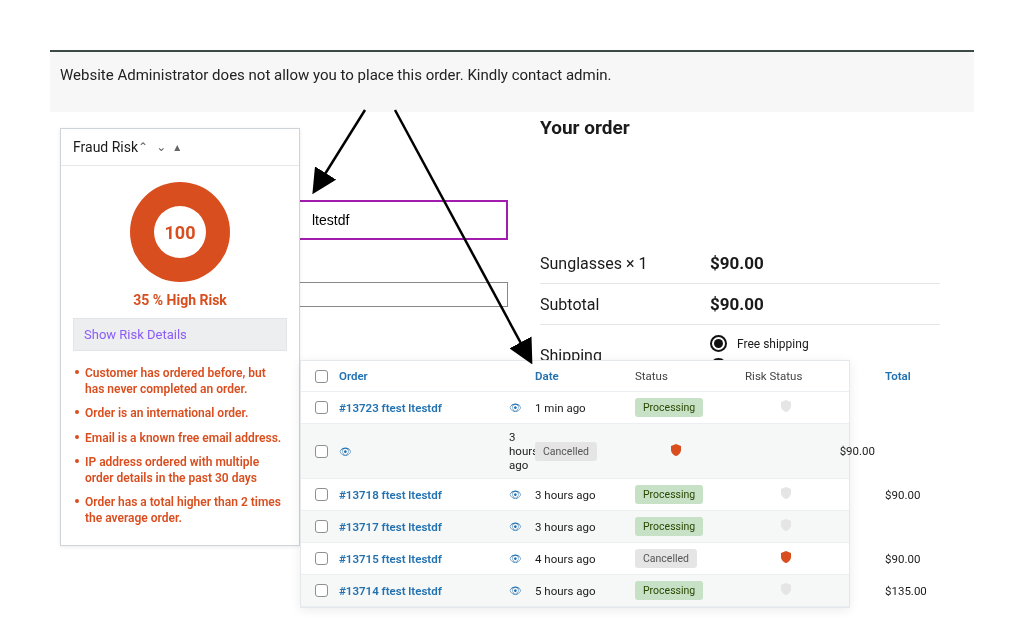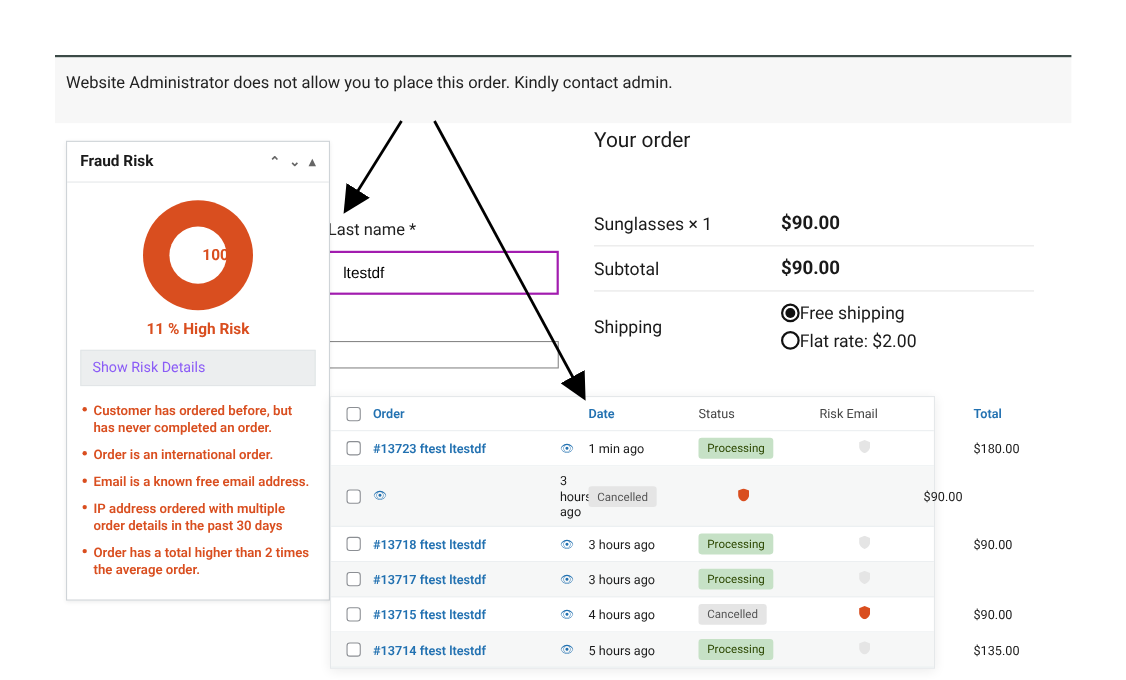--- a/index.html
+++ b/index.html
@@ -31,46 +31,46 @@
     left: 60px; top: 128px;
     width: 240px;
     background: #fff;
     border: 1px solid #cfd4d8;
     box-shadow: 0 1px 4px rgba(0,0,0,0.08);
     z-index: 4;
   }
   .fraud-header {
     display: flex;
     align-items: center;
-    justify-content: space-between;
+    justify-content: flex-start;
     padding: 10px 12px;
     border-bottom: 1px solid #e5e8ea;
     font-size: 14px;
-    font-weight: 700;
+    font-weight: 400;
   }
   .fraud-header-icons { display: flex; gap: 8px; color: #666; font-size: 12px; }
   .fraud-header-icons span { cursor: pointer; }
   .fraud-body { padding: 16px 12px 10px 12px; text-align: center;}
   .donut {
     position: relative;
     width: 100px; height: 100px;
     border-radius: 50%;
     margin: 0 auto 10px auto;
     background: conic-gradient(#d94e1f 0% 100%);
   }
   .donut:before {
     content: "";
     position: absolute;
     left: 24px; top: 24px; width: 52px; height: 52px;
     background: #fff; border-radius: 50%;
   }
   .donut-value {
-    position: absolute; left: 16px; top: 0; width: 100%; height: 100%;
+    position: absolute; left: 0; top: 0; width: 100%; height: 100%;
     display: flex; align-items: center; justify-content: center;
-    font-weight: 700; font-size: 14px; color: #d94e1f;
+    font-weight: 700; font-size: 18px; color: #d94e1f;
   }
   .risk-label { color: #d94e1f; font-weight: 700; font-size: 14px; margin-top: 6px;}
   .show-details {
     margin: 10px 0;
     background: #eceeef;
     border: 1px solid #e2e5e7;
     padding: 8px 10px;
     font-size: 13px;
     text-align: left;
     color: #8b5cf6;
@@ -113,27 +113,27 @@
     width: 210px; height: 25px;
     border: 1px solid #888;
   }
 
   
   .order-summary {
     position: absolute;
     left: 540px; top: 116px;
     width: 400px;
   }
-  .order-title { font-size: 19px; font-weight: 400; margin-bottom: 44px; }
+  .order-title { font-size: 19px; font-weight: 700; margin-bottom: 104px; }
   .order-row { display: flex; justify-content: flex-start; align-items: center; padding: 10px 0; }
   .order-row .lab { width: 170px; font-size: 16px; }
   .order-row .val { font-size: 17px; font-weight: 700; }
   .order-row + .order-row { border-top: 1px solid #e5e5e5; }
   .ship-options { display: flex; flex-direction: column; gap: 6px; }
-  .ship-opt { display: flex; align-items: center; font-size: 16px; font-weight: 400;}
+  .ship-opt { display: flex; align-items: center; gap: 10px; font-size: 12px; font-weight: 400;}
   .radio {
     width: 17px; height: 17px; border-radius: 50%;
     border: 2px solid #111;
     display: inline-flex; align-items: center; justify-content: center;
     flex-shrink: 0;
   }
   .radio.sel:after {
     content: ""; width: 9px; height: 9px; background: #111; border-radius: 50%;
   }
 
@@ -210,34 +210,33 @@
     <div class="fraud-header-icons">
       <span>⌃</span>
       <span>⌄</span>
       <span>▴</span>
     </div>
   </div>
   <div class="fraud-body">
     <div class="donut">
       <div class="donut-value">100</div>
     </div>
-    <div class="risk-label">11 % High Risk</div>
+    <div class="risk-label">35 % High Risk</div>
     <div class="show-details">Show Risk Details</div>
     <ul class="risk-list">
       <li>Customer has ordered before, but has never completed an order.</li>
       <li>Order is an international order.</li>
       <li>Email is a known free email address.</li>
       <li>IP address ordered with multiple order details in the past 30 days</li>
       <li>Order has a total higher than 2 times the average order.</li>
     </ul>
   </div>
 </div>
 
 <div class="checkout-area">
-  <div class="field-label">Last name *</div>
   <input class="field-input" type="text" value="ltestdf" style="">
   <div class="empty-box"></div>
 </div>
 
 <div class="order-summary">
   <div class="order-title">Your order</div>
   <div class="order-row">
     <div class="lab">Sunglasses  × 1</div>
     <div class="val">$90.00</div>
   </div>
@@ -262,36 +261,35 @@
 
 <div class="orders-table">
   <div class="ot-head">
     <div>
         <div class="chk"></div>
       </div>
     <div class="link">Order</div>
     <div></div>
     <div class="link">Date</div>
     <div>Status</div>
-    <div>Risk Email</div>
+    <div>Risk Status</div>
     <div class="link right">Total</div>
   </div>
   <div id="orders-body">
       <div class="ot-row">
         <div>
           <div class="chk"></div>
         </div>
         <div class="order-link">#13723 ftest ltestdf</div>
         <div class="eye">👁</div>
         <div>1 min ago</div>
         <div><span class="badge processing">Processing</span></div>
         <div class="risk-col"><span class="shield"><svg viewBox="0 0 10 12">
               <path d="M5 0 L10 2 V6 C10 9 7.5 11.2 5 12 C2.5 11.2 0 9 0 6 V2 Z" fill="#e5e5e5"></path>
             </svg></span></div>
-        <div class="right">$180.00</div>
       </div>
       <div class="ot-row">
         <div>
           <div class="chk"></div>
         </div>
         <div class="eye">👁</div>
         <div>3 hours ago</div>
         <div><span class="badge cancelled">Cancelled</span></div>
         <div class="risk-col"><span class="shield"><svg viewBox="0 0 10 12">
               <path d="M5 0 L10 2 V6 C10 9 7.5 11.2 5 12 C2.5 11.2 0 9 0 6 V2 Z" fill="#d94e1f"></path>

